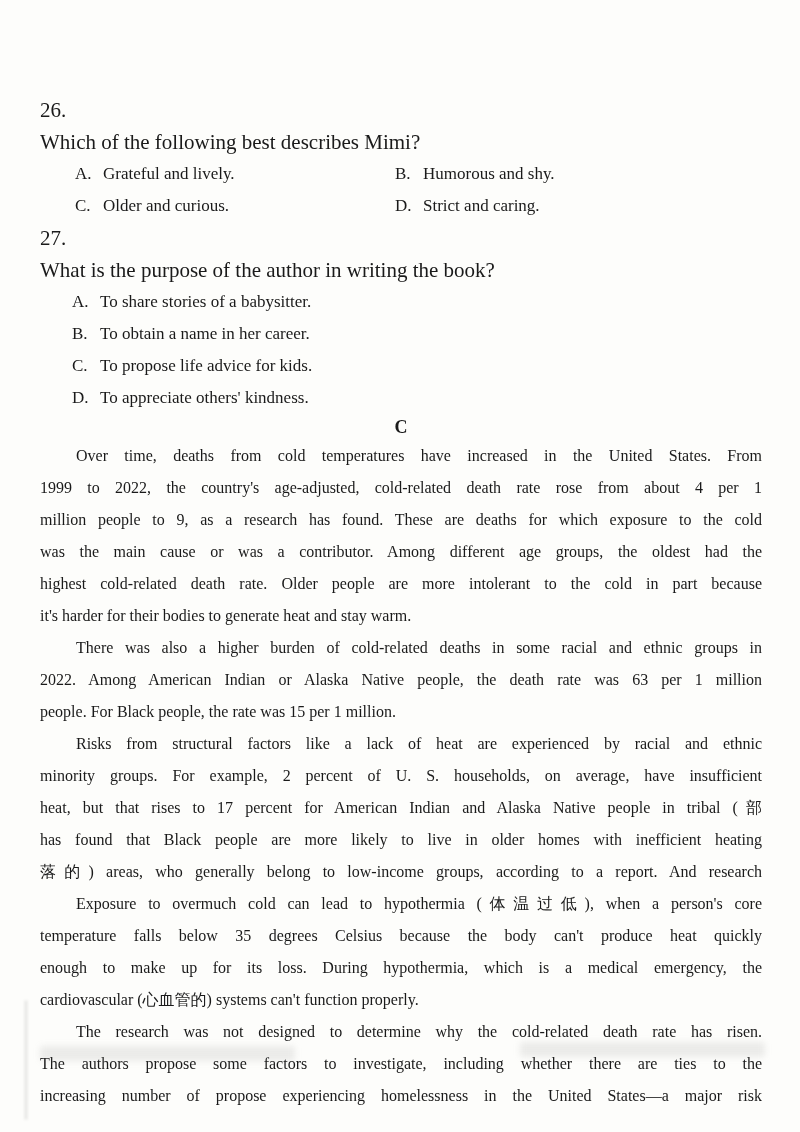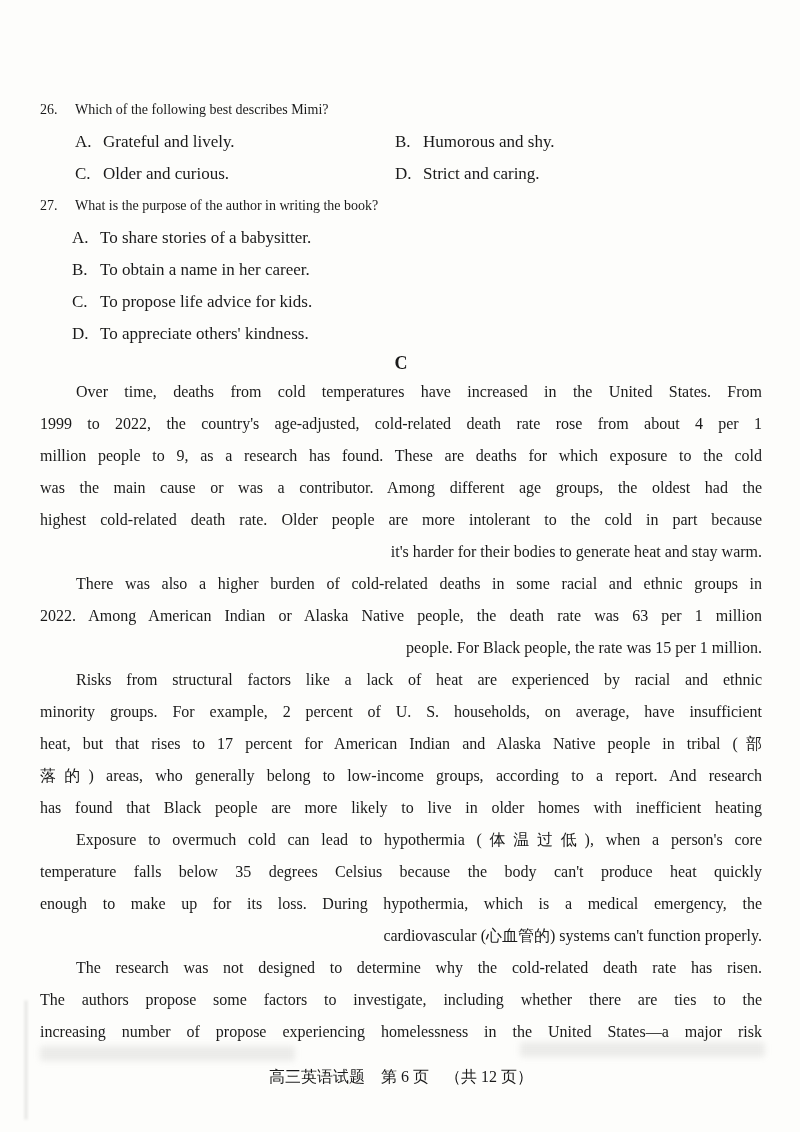--- a/index.html
+++ b/index.html
@@ -7,32 +7,32 @@
   body {
     background: #fdfdfb;
     color: #1a1a1a;
     font-family: "Liberation Serif", "DejaVu Serif", serif;
     position: relative;
     overflow: hidden;
   }
   .page { padding: 94px 38px 0 40px; }
 
   
-  .q-row { display: flex; font-size: 14px; line-height: 32px; }
+  .q-row { display: flex; font-size: 21px; line-height: 32px; flex-direction: column; }
   .q-num { width: 35px; flex: none; }
   .opts-grid { margin-left: 35px; display: grid; grid-template-columns: 320px 1fr; }
   .opts-list { margin-left: 32px; }
   .opt { display: flex; font-size: 17px; line-height: 32px; }
   .opt-label { width: 28px; flex: none; }
 
   
   .section-heading { text-align: center; font-weight: bold; font-size: 18px; line-height: 26px; }
 
   
-  .pline { font-size: 16px; line-height: 32px; height: 32px; overflow: hidden; text-align: right; }
+  .pline { font-size: 16px; line-height: 32px; height: 32px; overflow: hidden; }
   .pline.just { text-align: justify; }
   .pline.just::after { content: ""; display: inline-block; width: 100%; height: 0; }
   .pline.ind { text-indent: 36px; }
 
   
   .footer { text-align: center; font-size: 16px; line-height: 22px; margin-top: 18px; }
 
   
   .smudge { position: absolute; background: rgba(125,125,125,0.14); filter: blur(3px);
             border-radius: 3px; pointer-events: none; }
@@ -111,22 +111,22 @@
     <div class="para">
       <div class="pline ind just">There was also a higher burden of cold-related deaths in some racial and ethnic groups in</div>
       <div class="pline just">2022. Among American Indian or Alaska Native people, the death rate was 63 per 1 million</div>
       <div class="pline">people. For Black people, the rate was 15 per 1 million.</div>
     </div>
 
     <div class="para">
       <div class="pline ind just">Risks from structural factors like a lack of heat are experienced by racial and ethnic</div>
       <div class="pline just">minority groups. For example, 2 percent of U. S. households, on average, have insufficient</div>
       <div class="pline just">heat, but that rises to 17 percent for American Indian and Alaska Native people in tribal (部</div>
+      <div class="pline just">has found that Black people are more likely to live in older homes with inefficient heating</div>
       <div class="pline just">落的) areas, who generally belong to low-income groups, according to a report. And research</div>
-      <div class="pline just">has found that Black people are more likely to live in older homes with inefficient heating</div>
     </div>
 
     <div class="para">
       <div class="pline ind just">Exposure to overmuch cold can lead to hypothermia (体温过低), when a person's core</div>
       <div class="pline just">temperature falls below 35 degrees Celsius because the body can't produce heat quickly</div>
       <div class="pline just">enough to make up for its loss. During hypothermia, which is a medical emergency, the</div>
       <div class="pline">cardiovascular (心血管的) systems can't function properly.</div>
     </div>
 
     <div class="para">

